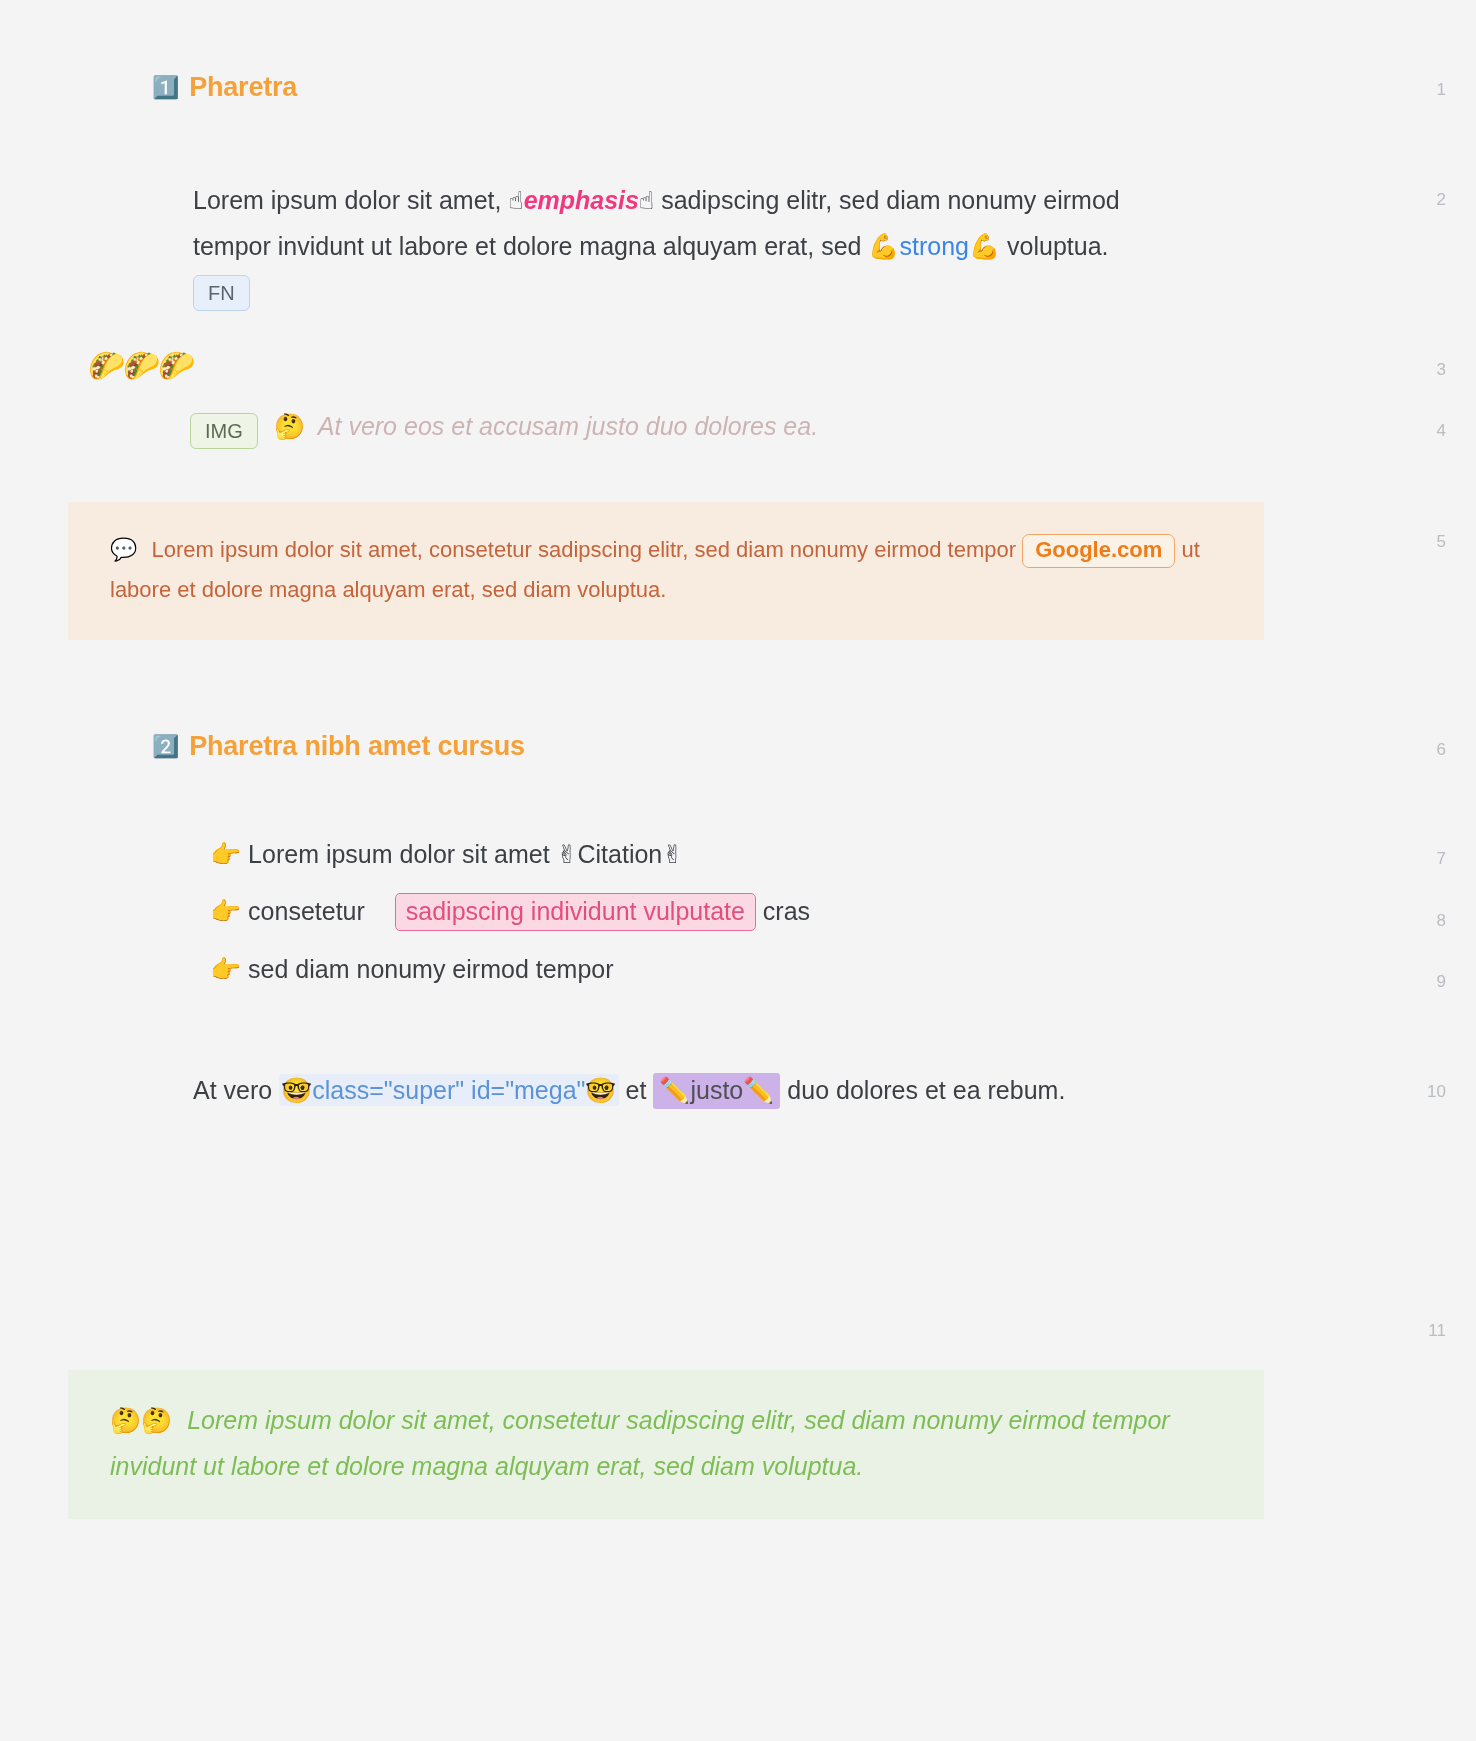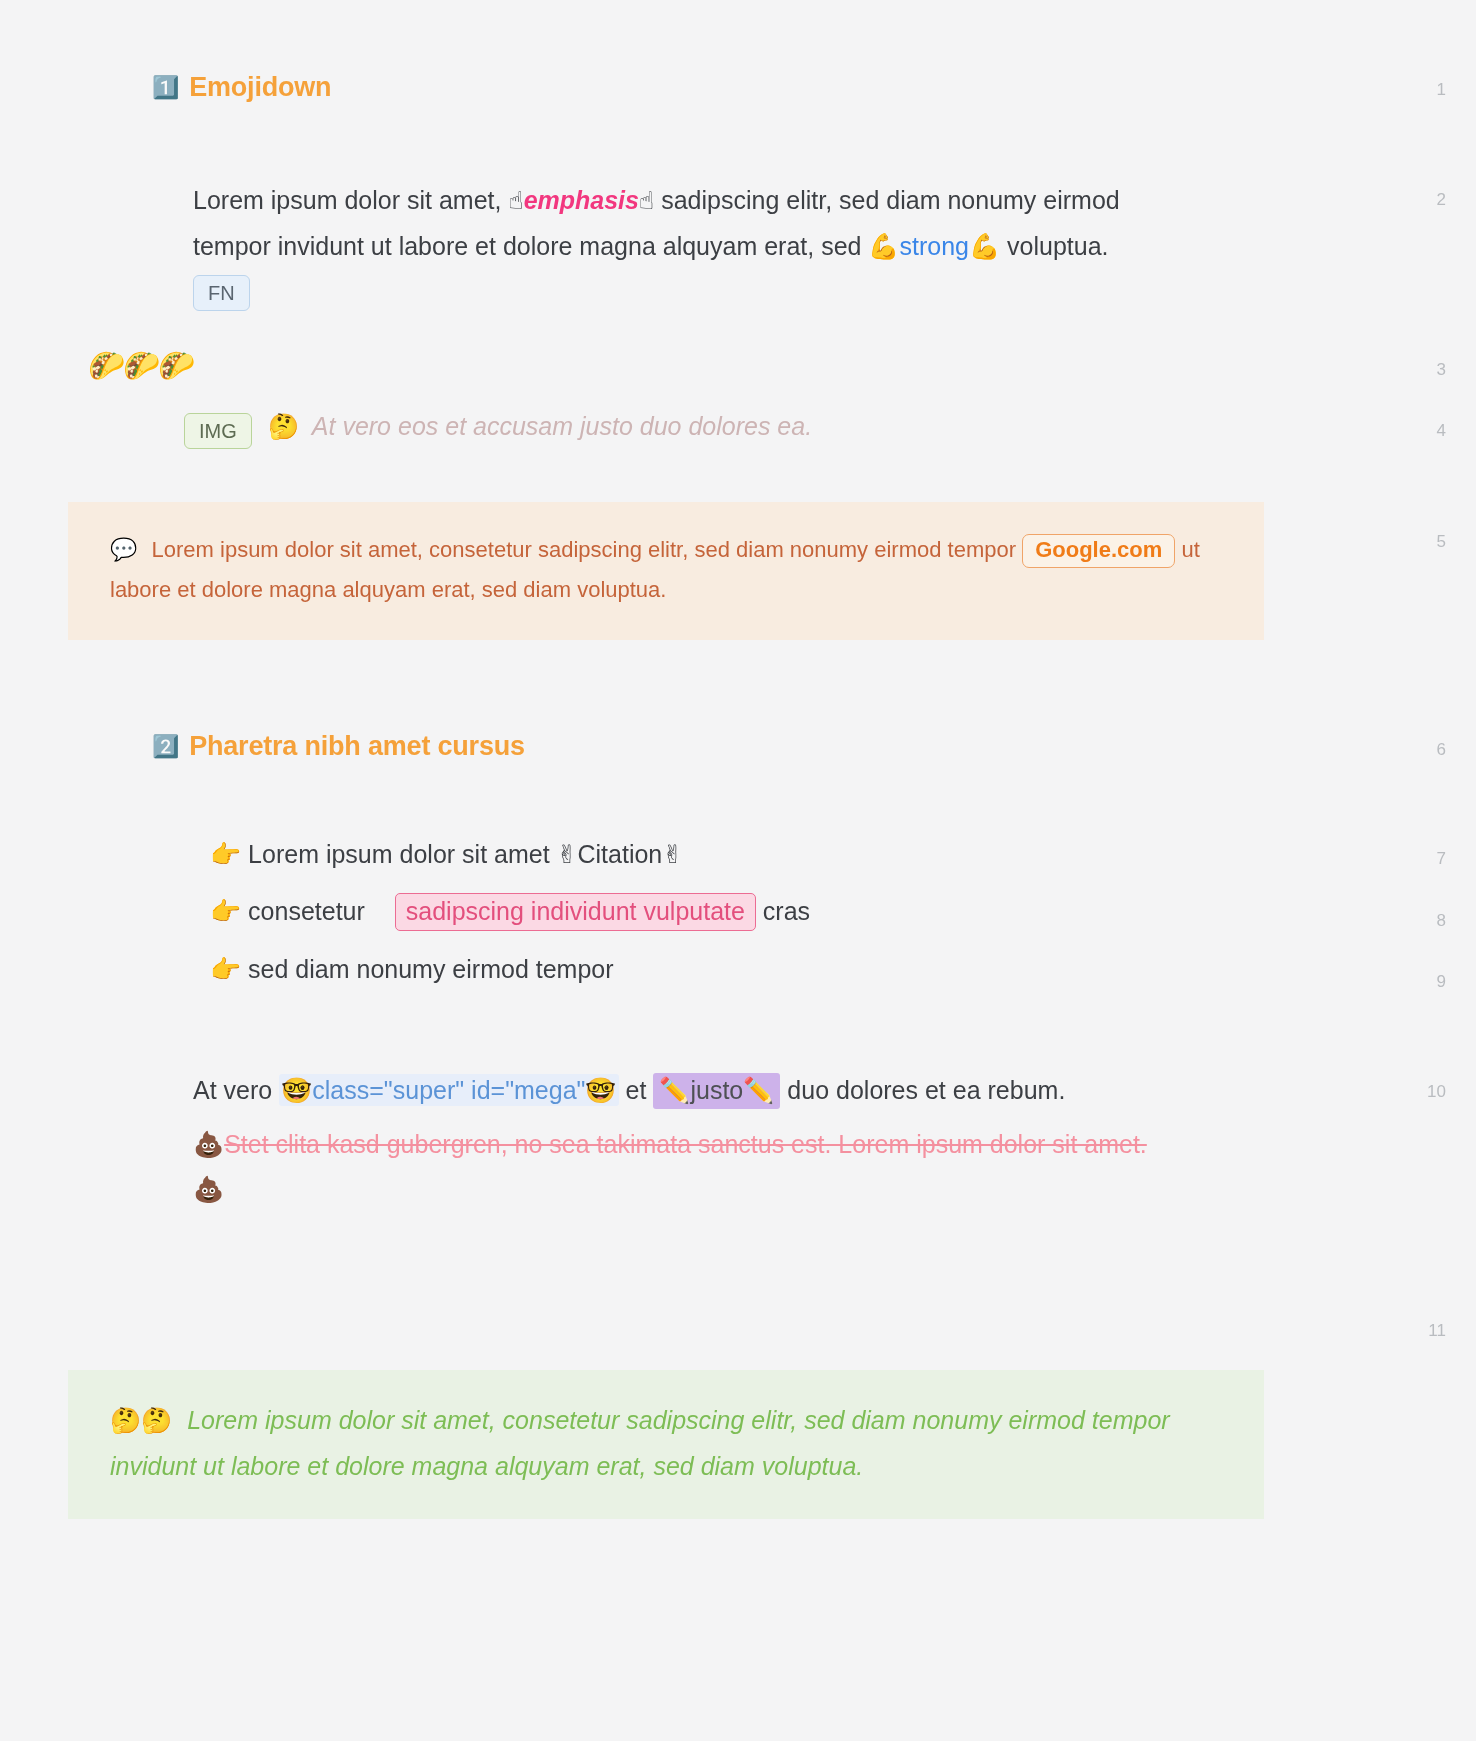--- a/index.html
+++ b/index.html
@@ -157,35 +157,35 @@
   <div class="ln" style="top:740px;">6</div>
   <div class="ln" style="top:849px;">7</div>
   <div class="ln" style="top:911px;">8</div>
   <div class="ln" style="top:972px;">9</div>
   <div class="ln" style="top:1082px;">10</div>
   <div class="ln" style="top:1321px;">11</div>
 
   <div class="block" style="position:absolute; left:152px; top:72px;">
     <h2 class="heading">
       <span class="keycap emoji">1️⃣</span>
-      <span>Emojidown</span>
+      <span>Pharetra</span>
     </h2>
   </div>
 
   <div class="block" style="position:absolute; left:193px; top:178px; width:960px;">
     <p class="para">
       <span>Lorem ipsum dolor sit amet, </span><span class="emoji">☝</span><span class="em-text">emphasis</span><span class="emoji">☝</span><span> sadipscing elitr, sed diam nonumy eirmod tempor invidunt ut labore et dolore magna alquyam erat, sed </span><span class="emoji">💪</span><span class="strong-text">strong</span><span class="emoji">💪</span><span> voluptua. </span><span class="badge badge-fn">FN</span>
     </p>
   </div>
 
   <div class="block" style="position:absolute; left:88px; top:348px;">
     <span class="tacos emoji">🌮🌮🌮</span>
   </div>
 
-  <div class="block" style="position:absolute; left:184px; top:412px;">
+  <div class="block" style="position:absolute; left:190px; top:412px;">
     <span class="badge badge-img">IMG</span>
     <span class="emoji" style="font-size:25px; margin-left:12px;">🤔</span>
     <span class="img-caption" style="margin-left:8px;">At vero eos et accusam justo duo dolores ea.</span>
   </div>
 
   <div style="position:absolute; left:68px; top:502px; width:1196px;">
     <blockquote class="quote-peach">
       <span class="emoji">💬</span>
       <span style="margin-left:8px;">Lorem ipsum dolor sit amet, consetetur sadipscing elitr, sed diam nonumy eirmod tempor </span><span class="link-box">Google.com</span><span> ut labore et dolore magna alquyam erat, sed diam voluptua.</span>
     </blockquote>
@@ -212,23 +212,20 @@
         <span class="emoji">👉</span>
         <span>sed diam nonumy eirmod tempor</span>
       </li>
     </ul>
   </div>
 
   <div class="block" style="position:absolute; left:193px; top:1068px; width:960px;">
     <p class="para">
       <span>At vero </span><span class="code-blue"><span class="emoji">🤓</span><span>class="super" id="mega"</span><span class="emoji">🤓</span></span><span> et </span><span class="hl-purple"><span class="emoji">✏️</span><span>justo</span><span class="emoji">✏️</span></span><span> duo dolores et ea rebum.</span>
     </p>
-    <p class="para" style="margin-top:8px;">
-      <span class="emoji">💩</span><span class="strike">Stet clita kasd gubergren, no sea takimata sanctus est. Lorem ipsum dolor sit amet.</span><span class="emoji">💩</span>
-    </p>
   </div>
 
   <div style="position:absolute; left:68px; top:1370px; width:1196px;">
     <blockquote class="quote-green">
       <span class="emoji" style="font-style:normal;">🤔🤔</span>
       <span style="margin-left:8px;">Lorem ipsum dolor sit amet, consetetur sadipscing elitr, sed diam nonumy eirmod tempor invidunt ut labore et dolore magna alquyam erat, sed diam voluptua.</span>
     </blockquote>
   </div>
 
 </div>

